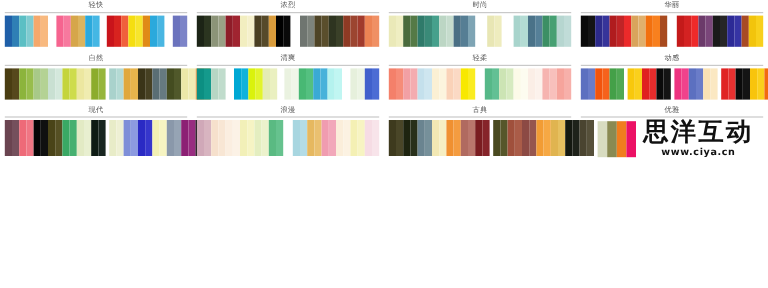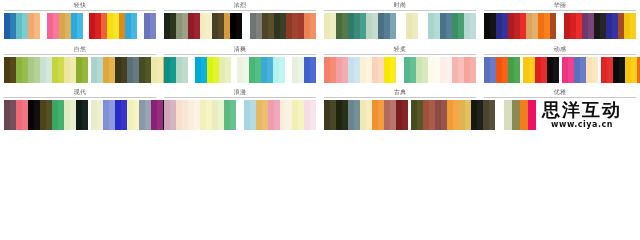--- a/index.html
+++ b/index.html
@@ -68,21 +68,21 @@
   .logo-strip{display:flex;}
   .logo-strip .sw{height:30px;width:8px;}
   .logo-text{
     display:flex;
     flex-direction:column;
     align-items:center;
     justify-content:center;
     line-height:1;
   }
   .logo-cn{
-    font-size:18px;
+    font-size:21px;
     font-weight:bold;
     color:#111111;
     letter-spacing:2px;
     font-family:"DejaVu Sans","Liberation Sans",sans-serif;
   }
   .logo-url{
     font-size:8px;
     font-weight:bold;
     color:#111111;
     letter-spacing:.5px;

